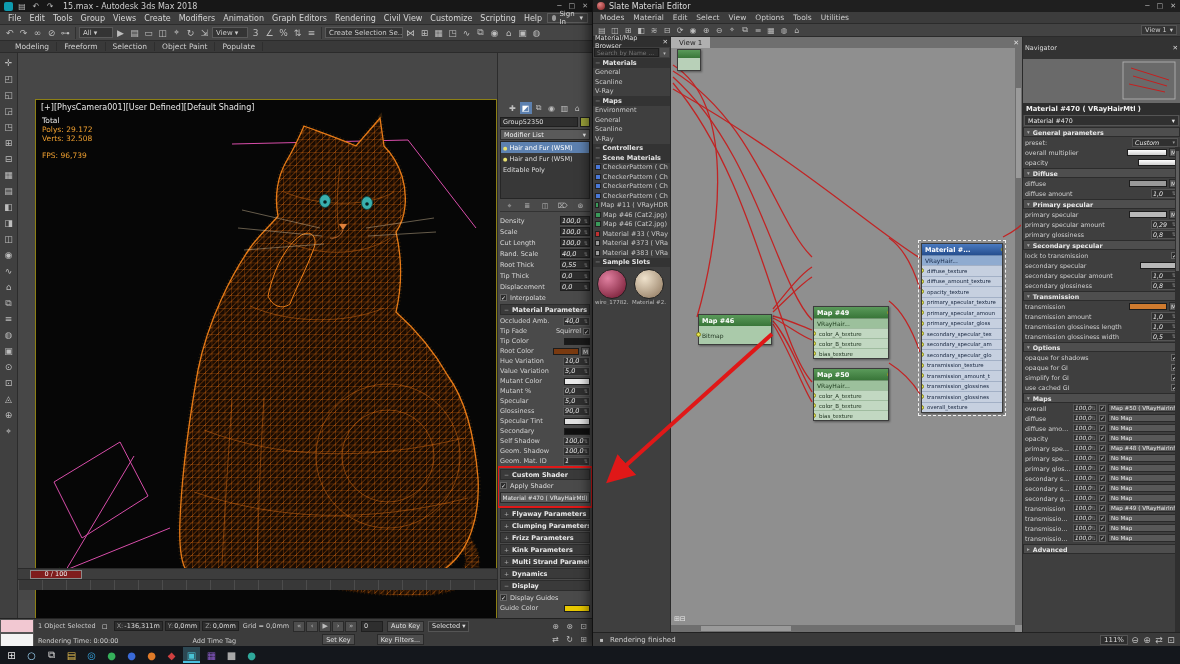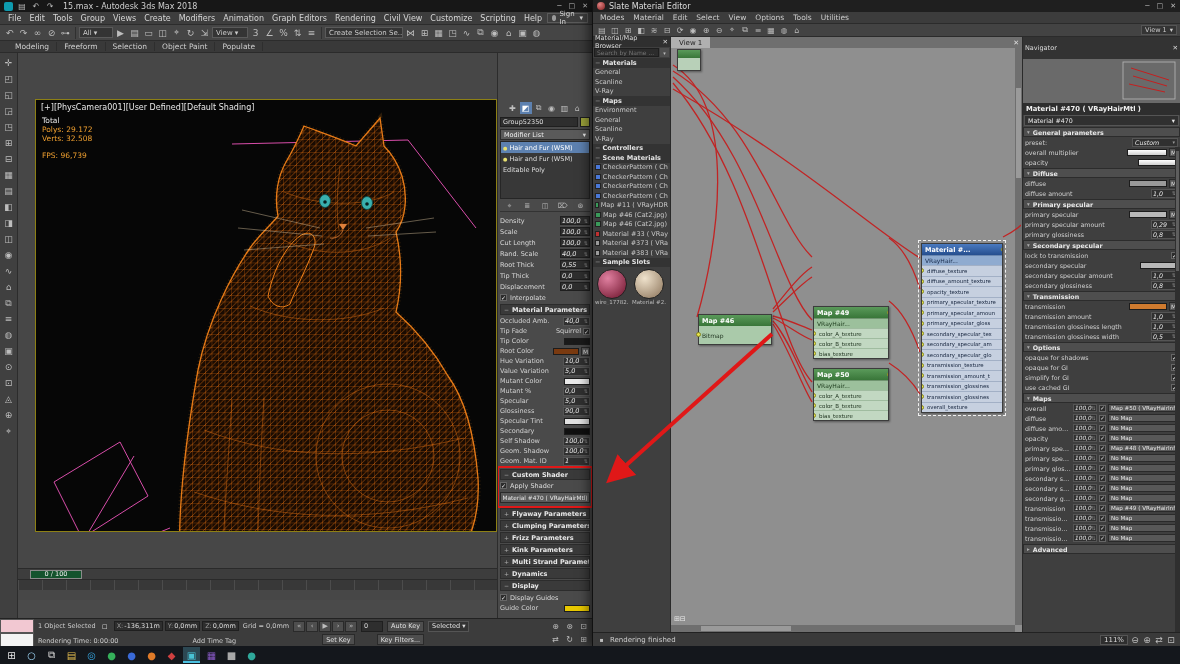--- a/index.html
+++ b/index.html
@@ -22,29 +22,29 @@
 .wsbox .wsdrop{border:1px solid #5a5a5a;background:#343434;padding:0 3px;height:10px;display:flex;align-items:center;gap:3px}
 .max-toolbar{height:16px;background:#454545;display:flex;align-items:center;padding:0 3px;gap:1px;border-bottom:1px solid #2c2c2c}
 .tb-drop{display:flex;align-items:center;gap:2px;background:#343434;border:1px solid #5a5a5a;height:11px;font-size:7px;padding:0 3px;white-space:nowrap;overflow:hidden}
 .tb-sep{width:1px;height:12px;background:#303030;margin:0 2px}
 .ribbon{height:12px;background:#393939;display:flex;align-items:center;padding:0 8px;gap:2px;border-bottom:1px solid #2b2b2b}
 .ribbon .rtab{font-size:7.5px;color:#cfcfcf;padding:0 7px;border-right:1px solid #2e2e2e;white-space:nowrap}
 .left-strip{position:absolute;left:0;top:53px;width:18px;bottom:28px;background:#404040;display:flex;flex-direction:column;align-items:center;padding-top:3px;gap:2px;border-right:1px solid #2c2c2c}
 .left-strip .ic{width:14px;height:14px;font-size:9px}
 
 .vp-region{position:absolute;left:18px;top:53px;width:479px;bottom:46px;background:#474747}
-.camera-view{position:absolute;left:17px;top:46px;width:462px;height:433px;background:#060606;border:1px solid #8d8015;overflow:hidden}
+.camera-view{position:absolute;left:17px;top:46px;width:462px;height:564px;background:#060606;border:1px solid #8d8015;overflow:hidden}
 .vp-label{position:absolute;left:5px;top:3px;font-size:8px;color:#e8e8e8;z-index:5}
 .vp-stats{position:absolute;left:6px;top:16px;font-size:7.5px;line-height:9px;z-index:5}
 .vp-stats .t{color:#e8e8e8}
 .vp-stats .srow{color:#f0a030}
 .vp-stats .fps{color:#f0a030;margin-top:8px}
 .catsvg{position:absolute;inset:0}
 .time-slider{position:absolute;left:0;bottom:21px;width:479px;height:11px;background:#3d3d3d;border-top:1px solid #2a2a2a;display:flex;align-items:center}
-.ts-knob{margin-left:12px;width:52px;height:9px;background:#14532d;border:1px solid #8a8a8a;color:#eee;font-size:6.5px;display:flex;align-items:center;justify-content:center}
+.ts-knob{margin-left:12px;width:52px;height:9px;background:#7f1d1d;border:1px solid #8a8a8a;color:#eee;font-size:6.5px;display:flex;align-items:center;justify-content:center}
 .track-bar{position:absolute;left:0;bottom:10px;width:479px;height:11px;background:#383838;border-top:1px solid #2a2a2a;background-image:repeating-linear-gradient(90deg,#4c4c4c 0 1px,transparent 1px 24px)}
 
 .cmd-panel{position:absolute;right:0;top:53px;width:95px;bottom:28px;background:#4a4a4a;border-left:1px solid #2c2c2c;padding:48px 2px 0 2px;font-size:6.5px;overflow:hidden}
 .cmd-tabs{display:flex;gap:1px;justify-content:center;height:14px;align-items:center}
 .cmd-tabs .ic{width:12px;height:12px;font-size:8px}
 .cmd-tabs .act{background:#5d81b0;color:#fff}
 .cmd-obj{display:flex;gap:2px;align-items:center;height:13px}
 .objname{flex:1;background:#2e2e2e;border:1px solid #1f1f1f;color:#ddd;font-size:6.5px;height:10px;font-family:"DejaVu Sans",sans-serif;padding:0 2px;width:60px}
 .objcolor{width:10px;height:10px;background:#9aa03a;border:1px solid #1f1f1f}
 .modlist{height:11px;background:#5a5a5a;border:1px solid #2a2a2a;display:flex;align-items:center;justify-content:space-between;padding:0 3px;margin:1px 0;font-size:6.5px;color:#eee}

